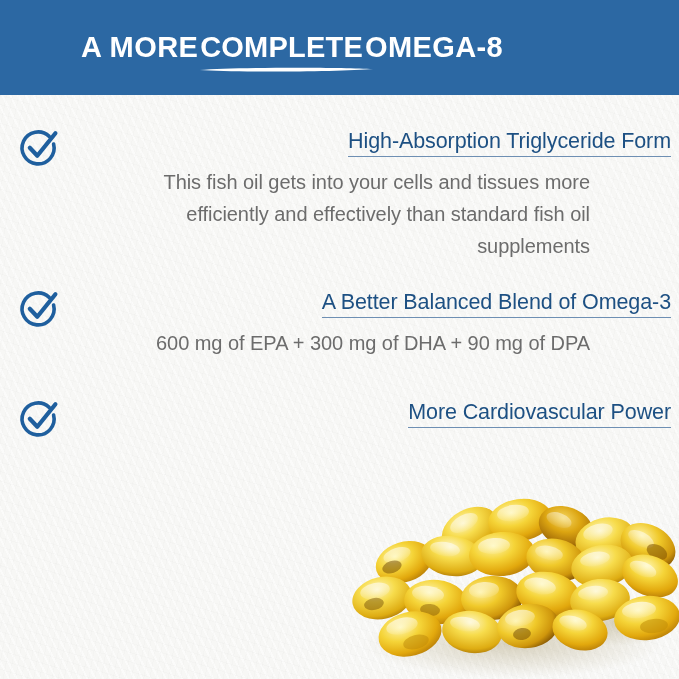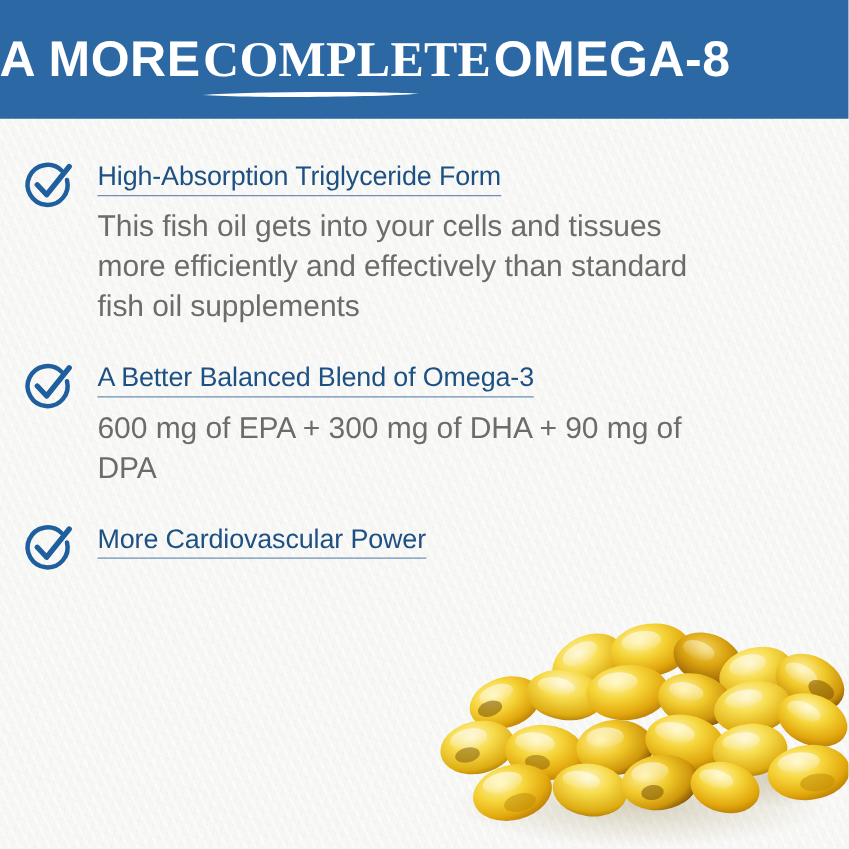--- a/index.html
+++ b/index.html
@@ -51,38 +51,37 @@
     position: absolute;
     left: 0;
     top: 0;
     width: 584px;
     height: 95px;
     display: flex;
     align-items: center;
     justify-content: center;
     color: #ffffff;
     font-family: "Liberation Sans", sans-serif;
-    font-size: 40px;
+    font-size: 29px;
     font-weight: 700;
     letter-spacing: 0.4px;
     white-space: nowrap;
     line-height: 1;
   }
   .title-word {
     display: inline-block;
   }
   .title-emph-wrap {
     position: relative;
     display: inline-block;
     padding: 0 2px;
   }
   .title-emph {
     font-weight: 900;
     letter-spacing: 0.2px;
-    font-family: Liberation Serif, serif;
   }
   .title-swoosh {
     position: absolute;
     left: 1px;
     right: 1px;
     bottom: -11px;
     height: 7px;
     pointer-events: none;
   }
 
@@ -90,24 +89,25 @@
   .benefits {
     position: absolute;
     left: 0;
     top: 95px;
     width: 679px;
   }
   .benefit-row {
     position: relative;
     padding-left: 78px;
     padding-right: 8px;
+    text-align: right;
   }
   .benefit-row.row-0 { margin-top: 33px; }
   .benefit-row.row-1 { margin-top: 27px; }
-  .benefit-row.row-2 { margin-top: 27px; }
+  .benefit-row.row-2 { margin-top: 40px; }
 
   .check-icon {
     position: absolute;
     left: 17px;
     top: -2px;
     width: 44px;
     height: 44px;
   }
   .benefit-heading {
     display: inline-block;
@@ -117,21 +117,21 @@
     font-weight: 400;
     letter-spacing: -0.1px;
     line-height: 26px;
     border-bottom: 1.4px solid #6e8fb3;
     padding-bottom: 2px;
   }
   .benefit-body {
     margin-top: 9px;
     color: #6c6c6c;
     font-family: "Liberation Sans", sans-serif;
-    font-size: 24px;
+    font-size: 20px;
     font-weight: 400;
     line-height: 32px;
     letter-spacing: -0.05px;
     max-width: 512px;
   }
 
   
   .capsule-pile {
     position: absolute;
     left: 352px;

